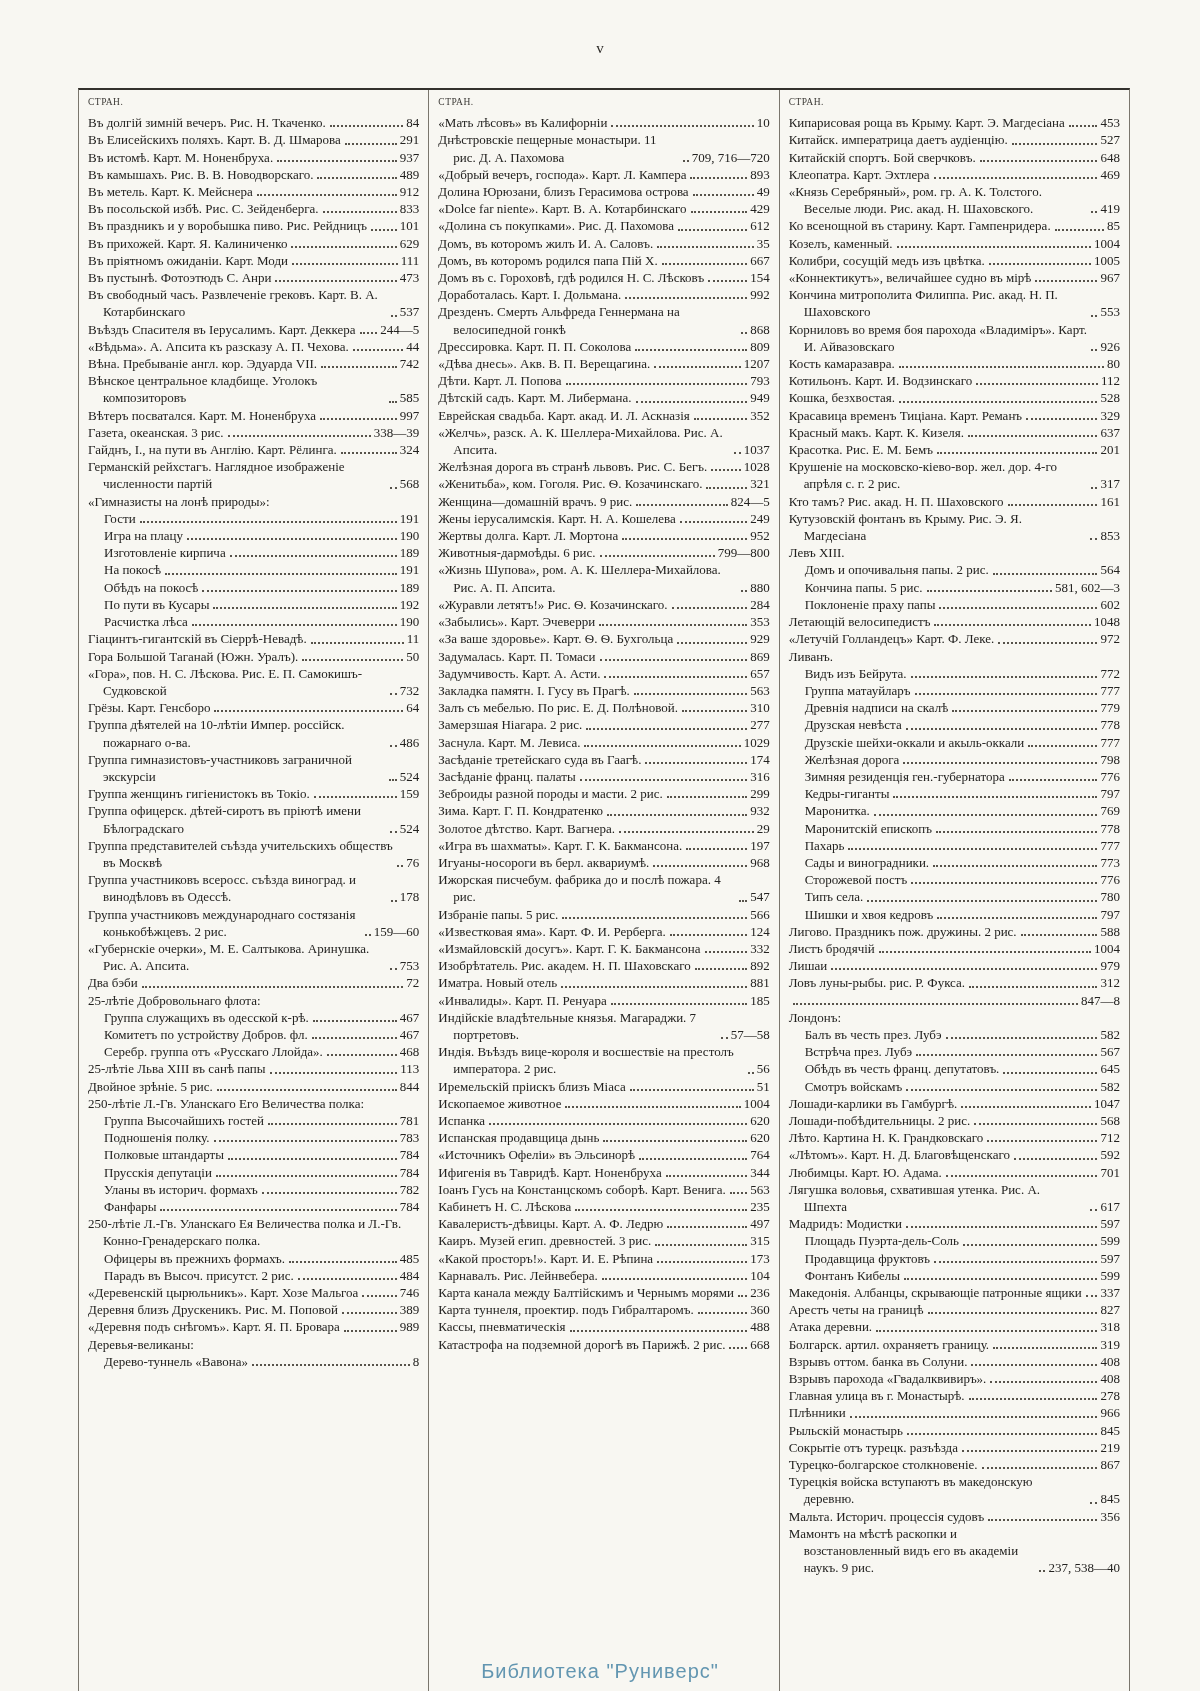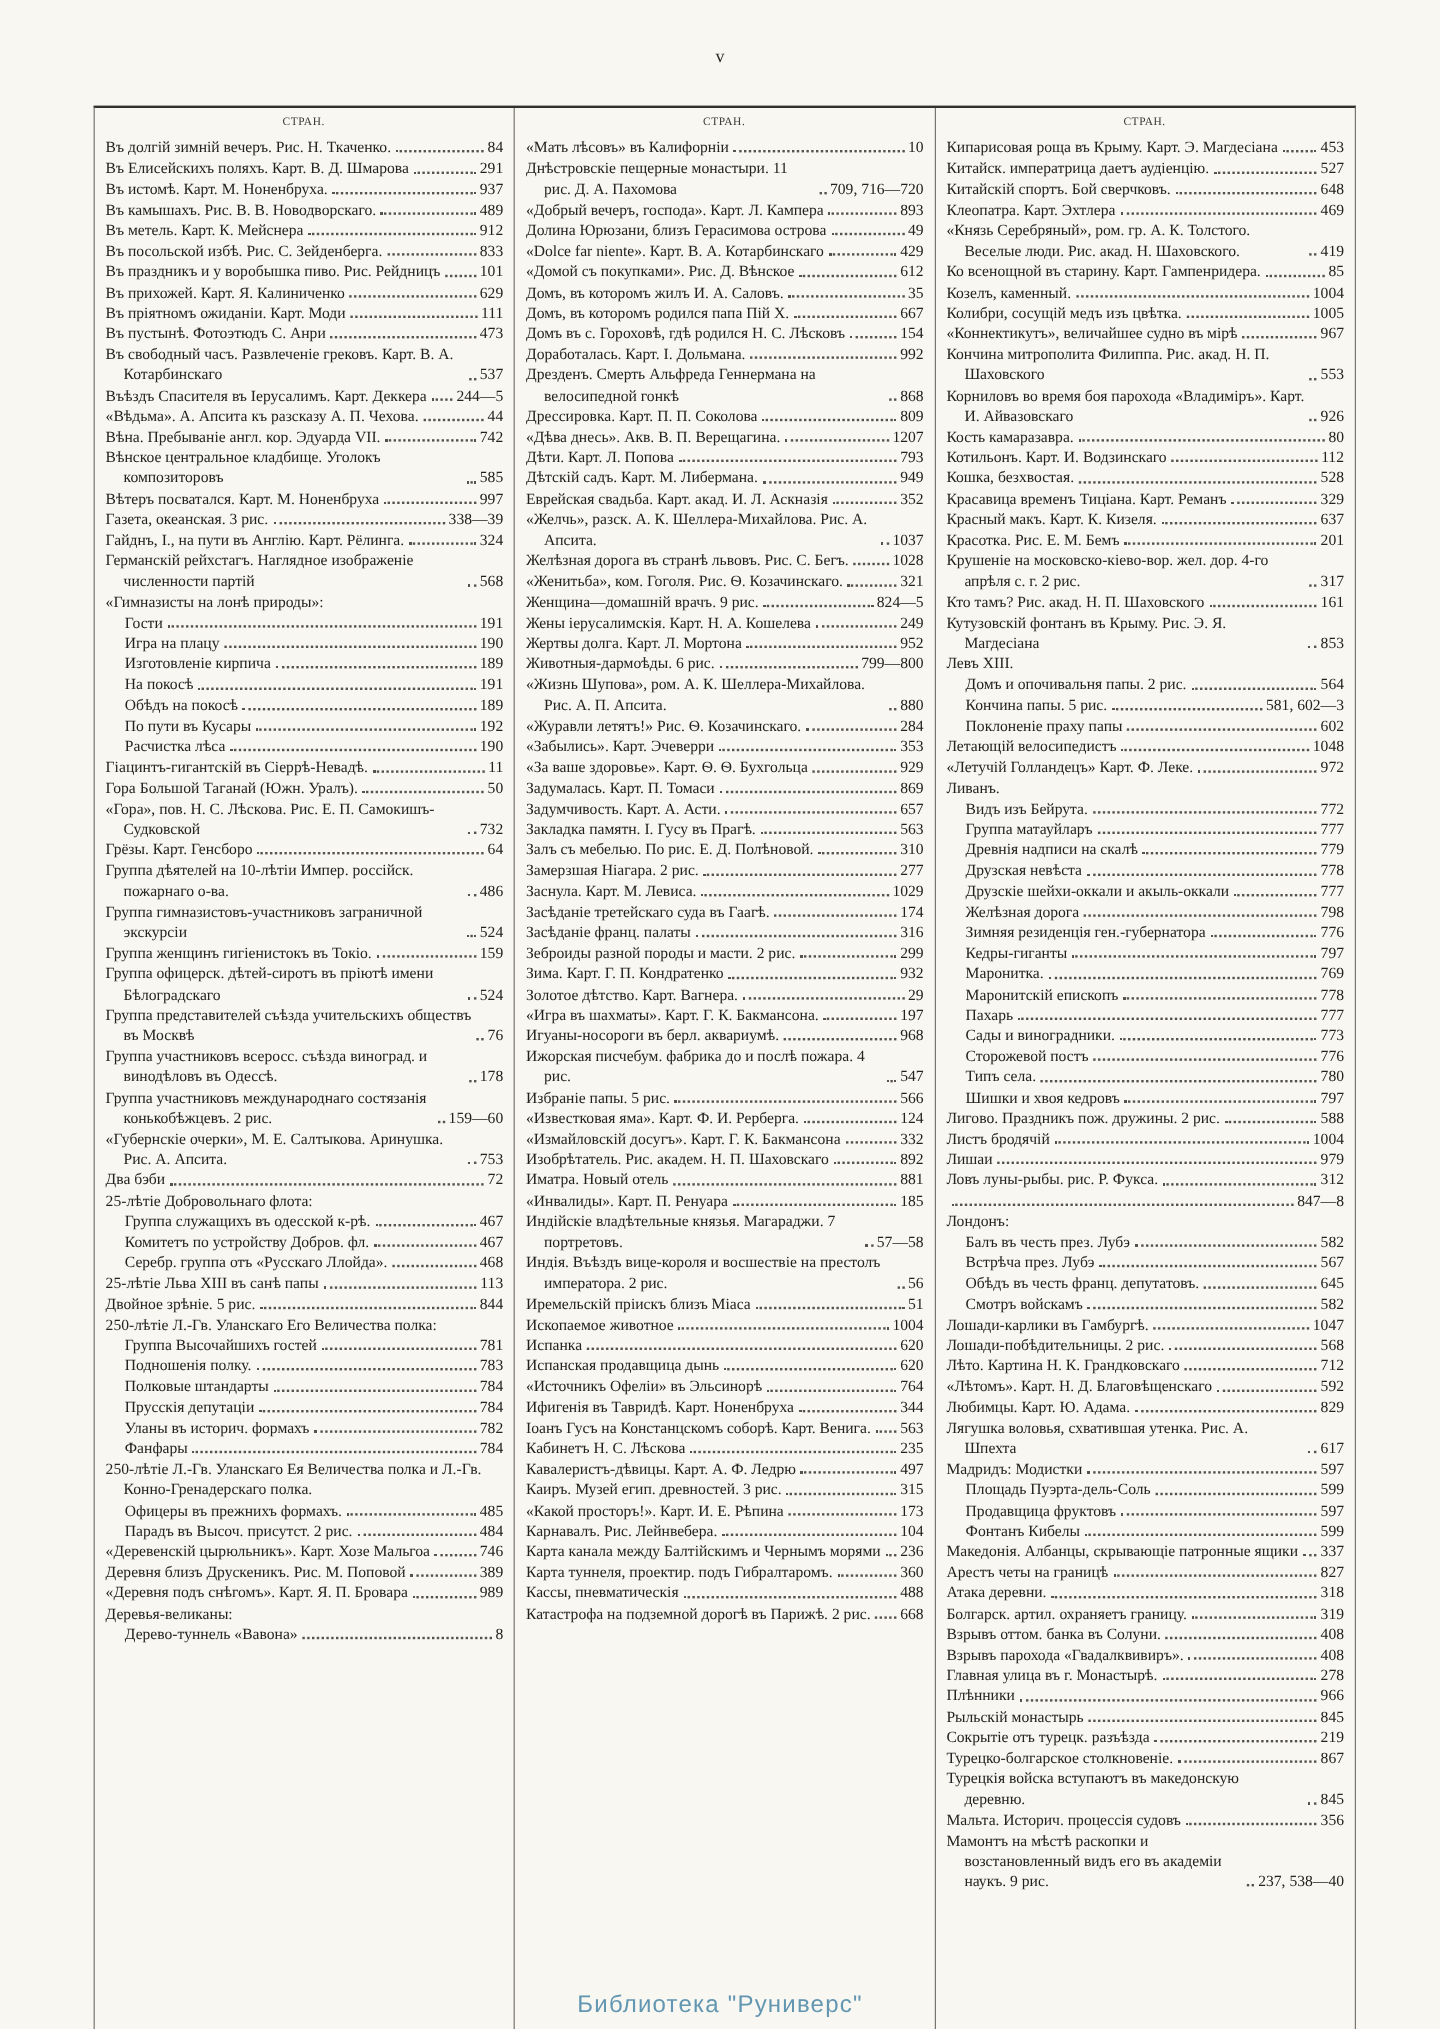--- a/index.html
+++ b/index.html
@@ -25,21 +25,21 @@
   }
   .col{
     flex:1 1 0;
     padding:2px 9px 0 9px;
     font-size:13px;
     line-height:17.2px;
     overflow:hidden;
   }
   .col + .col{border-left:1px solid #7a766d;}
   .col-header{
-    text-align:center;
+    text-align:left;
     font-size:9.5px;
     letter-spacing:.5px;
     color:#3a3834;
     padding:2px 1px 3px 0;
   }
   .entry{display:flex;}
   .entry .txt{
     flex:0 1 auto;
     padding-left:15px;
     text-indent:-15px;
@@ -403,21 +403,21 @@
             <span class="txt">Долина Юрюзани, близъ Герасимова острова</span>
             <span class="lead"></span>
             <span class="pg">49</span>
           </div>
           <div class="entry">
             <span class="txt">«Dolce far niente». Карт. В. А. Котарбинскаго</span>
             <span class="lead"></span>
             <span class="pg">429</span>
           </div>
           <div class="entry">
-            <span class="txt">«Домой съ покупками». Рис. Д. Вѣнское</span>
+            <span class="txt">«Долина съ покупками». Рис. Д. Пахомова</span>
             <span class="lead"></span>
             <span class="pg">612</span>
           </div>
           <div class="entry">
             <span class="txt">Домъ, въ которомъ жилъ И. А. Саловъ.</span>
             <span class="lead"></span>
             <span class="pg">35</span>
           </div>
           <div class="entry">
             <span class="txt">Домъ, въ которомъ родился папа Пій X.</span>
@@ -983,21 +983,21 @@
             <span class="pg">712</span>
           </div>
           <div class="entry">
             <span class="txt">«Лѣтомъ». Карт. Н. Д. Благовѣщенскаго</span>
             <span class="lead"></span>
             <span class="pg">592</span>
           </div>
           <div class="entry">
             <span class="txt">Любимцы. Карт. Ю. Адама.</span>
             <span class="lead"></span>
-            <span class="pg">829</span>
+            <span class="pg">701</span>
           </div>
           <div class="entry">
             <span class="txt">Лягушка воловья, схватившая утенка. Рис. А. Шпехта</span>
             <span class="lead"></span>
             <span class="pg">617</span>
           </div>
           <div class="entry">
             <span class="txt">Мадридъ: Модистки</span>
             <span class="lead"></span>
             <span class="pg">597</span>

